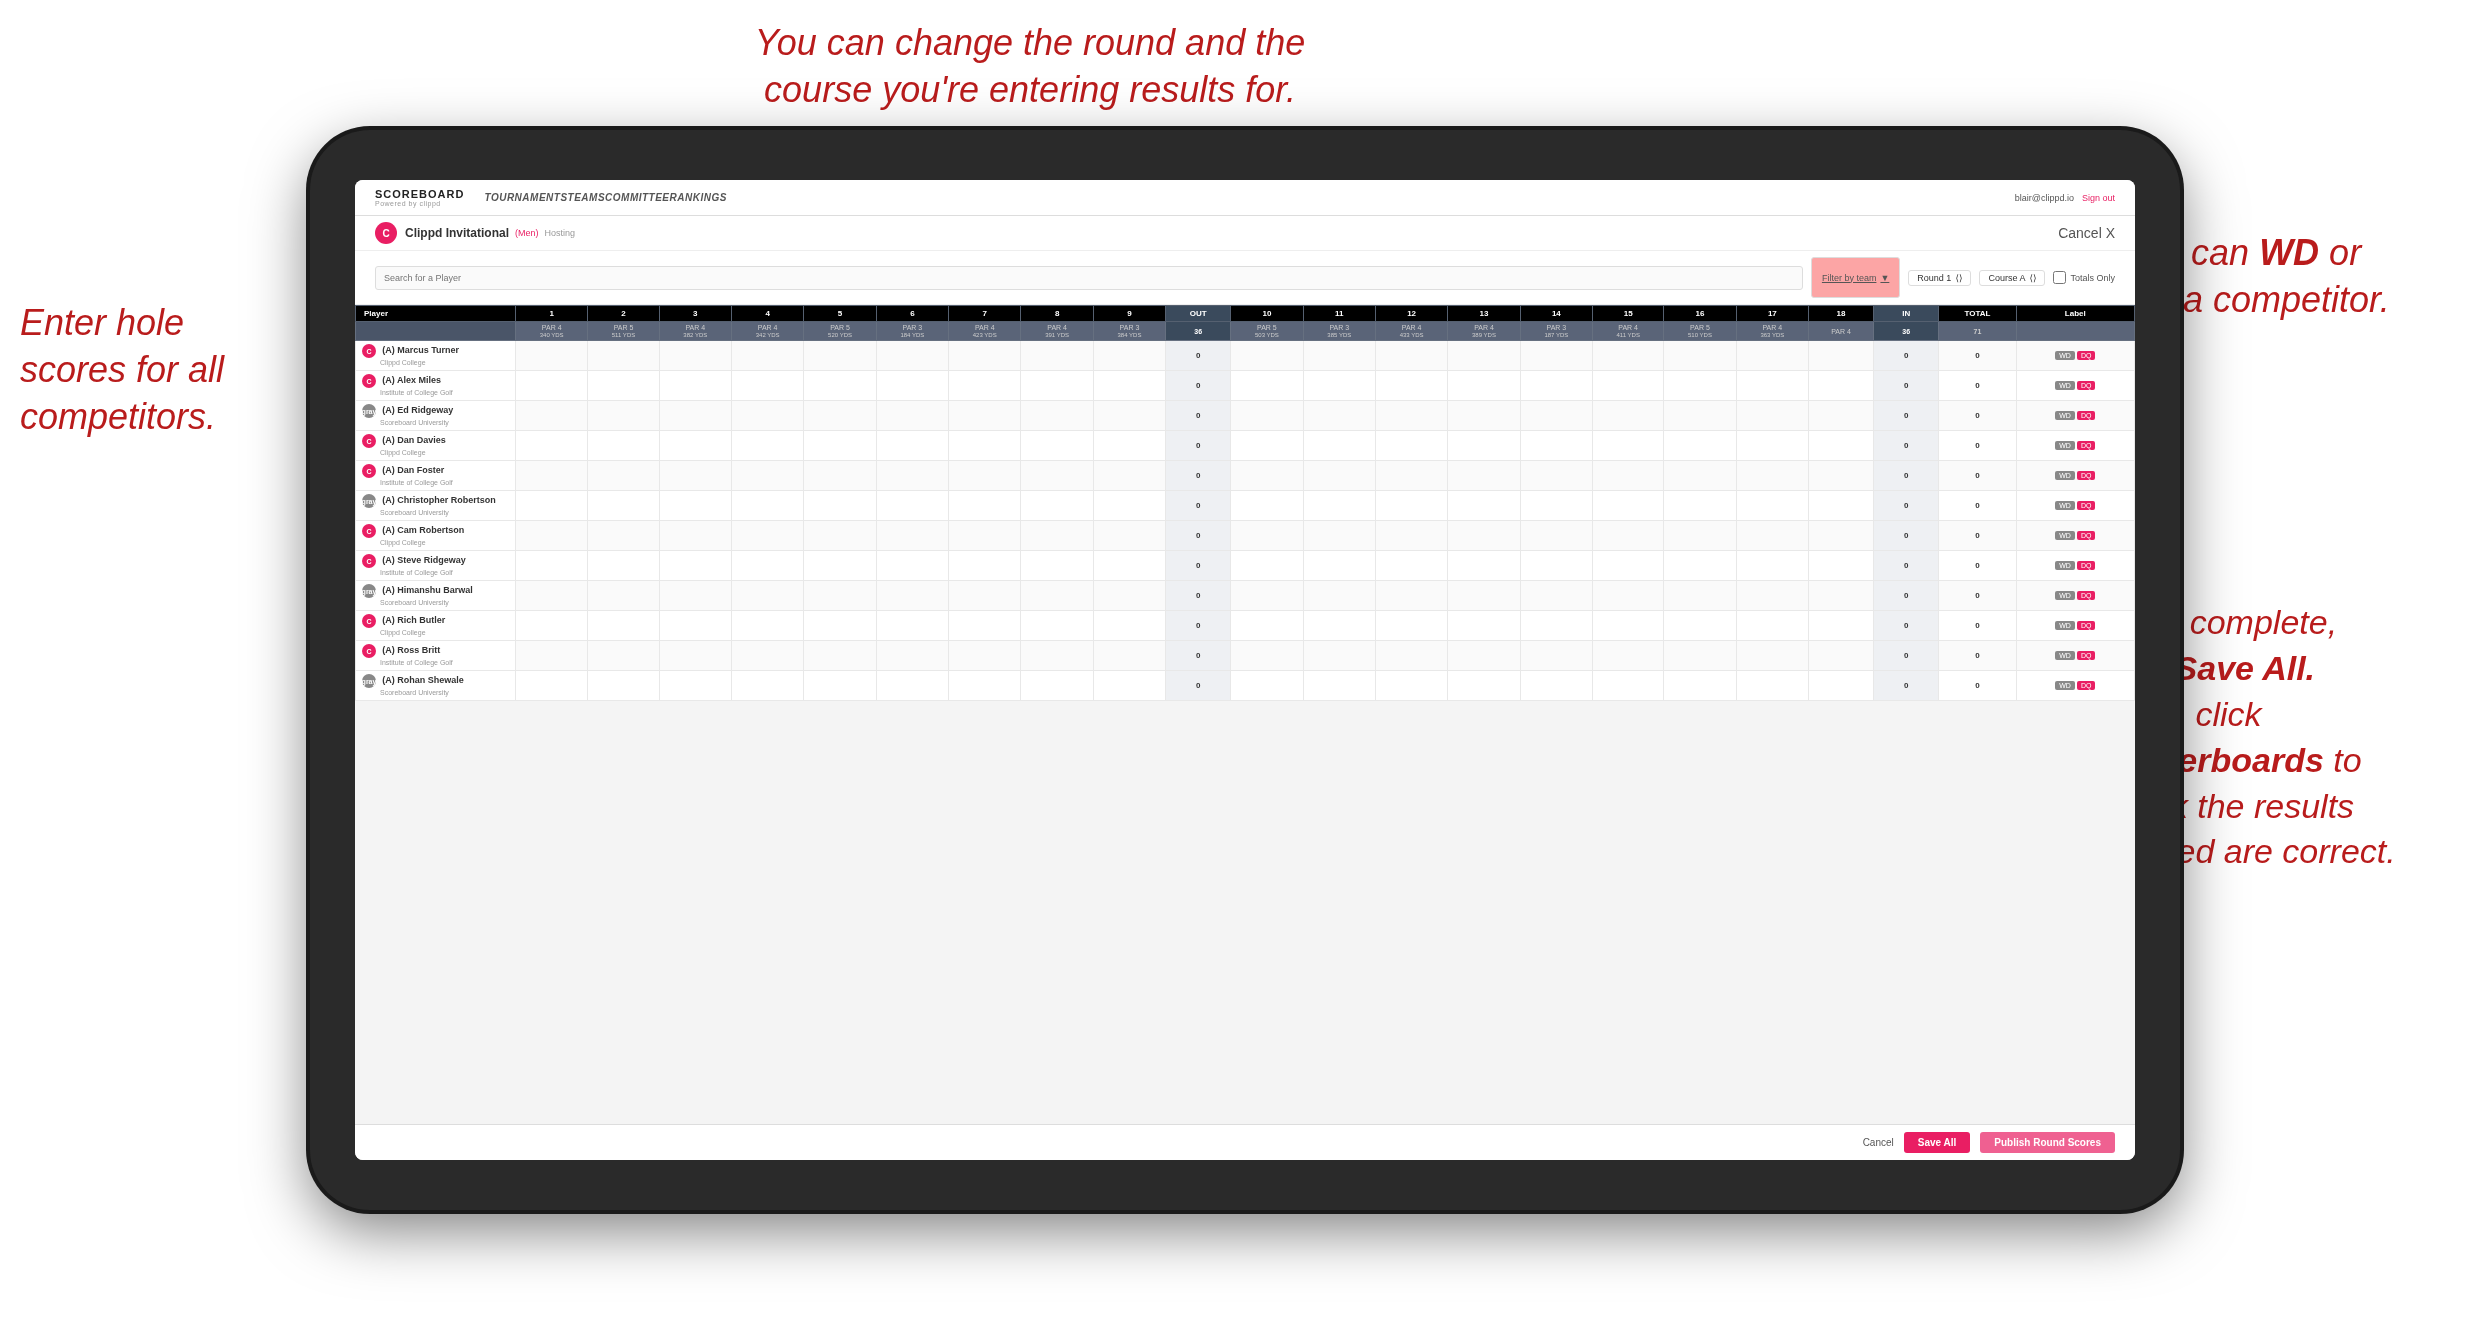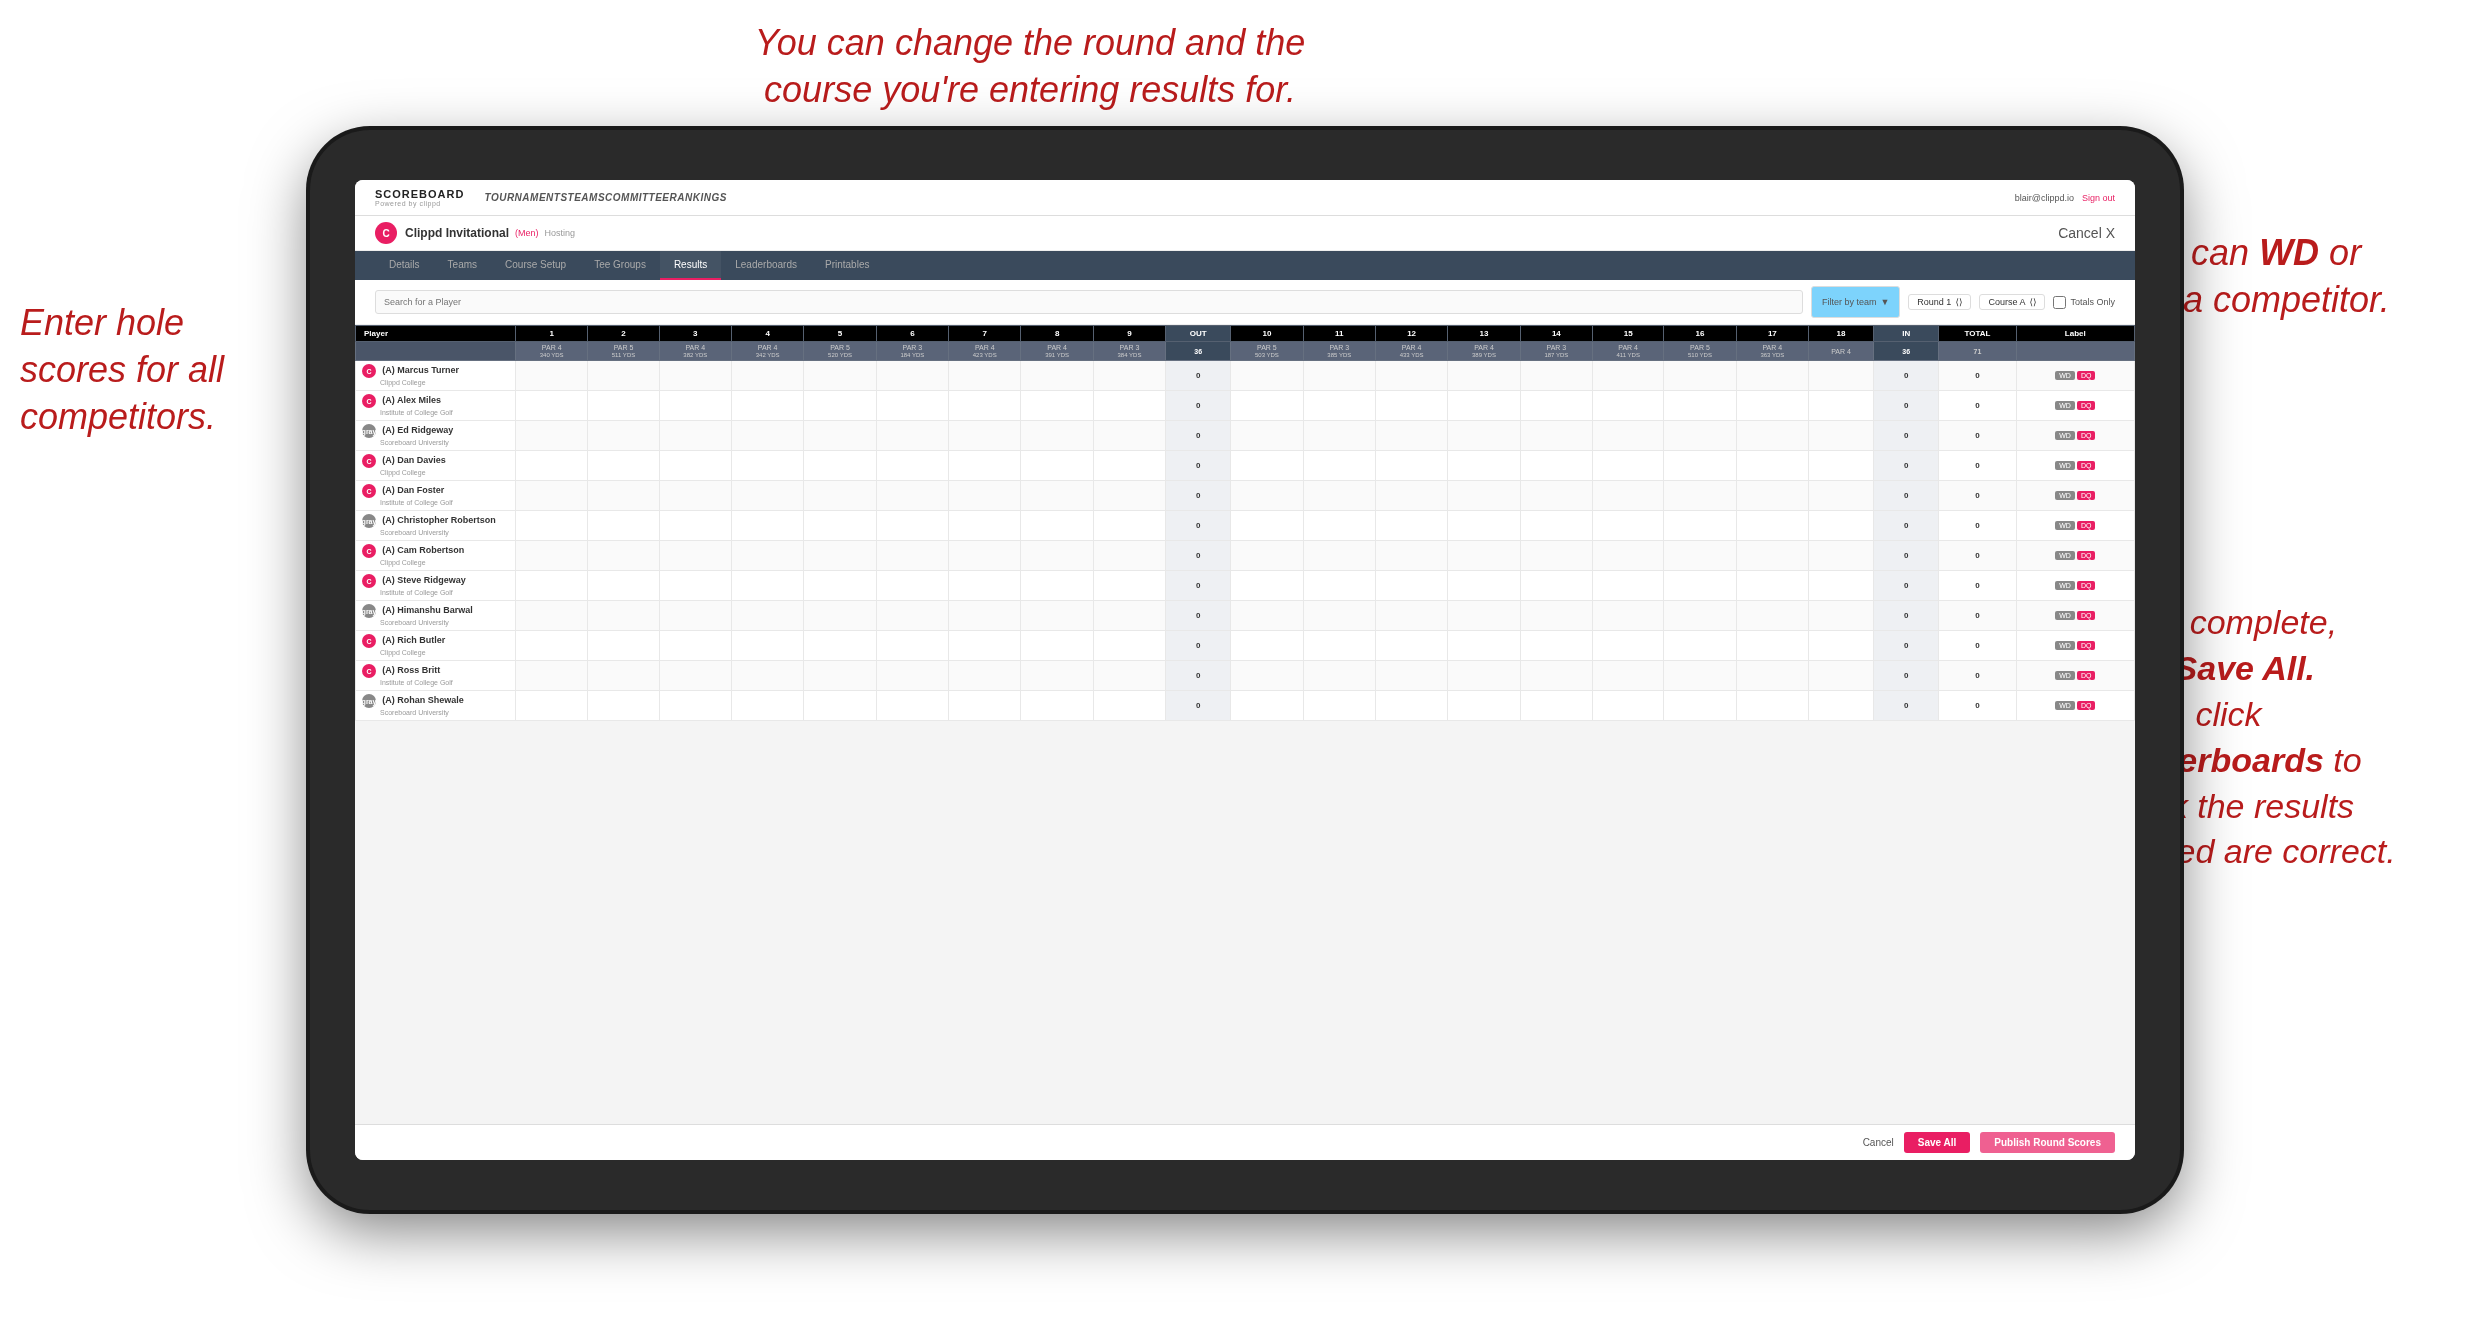--- a/index.html
+++ b/index.html
@@ -182,31 +182,32 @@
       height: 24px;
       border: 1px solid #ddd;
       border-radius: 3px;
       padding: 0 8px;
       font-size: 9px;
       color: #999;
       background: #fafafa;
     }
 
     .filter-btn {
-      height: 32px;
+      height: 41px;
       padding: 0 10px;
       border: 1px solid #ddd;
       border-radius: 3px;
       font-size: 9px;
       color: #555;
-      background: #7dd3fc;
+      background: #fca5a5;
       cursor: pointer;
       display: flex;
       align-items: center;
       gap: 4px;
+      text-decoration: underline;
     }
 
     .round-select, .course-select {
       height: 16px;
       padding: 0 8px;
       border: 1px solid #ddd;
       border-radius: 3px;
       font-size: 9px;
       color: #333;
       background: #fff;
@@ -496,29 +497,20 @@
     </div>
 
     <div class="tournament-header">
       <div class="tournament-logo">C</div>
       <span class="tournament-title">Clippd Invitational</span>
       <span class="tournament-subtitle">(Men)</span>
       <span class="tournament-hosting">Hosting</span>
       <span class="cancel-btn">Cancel X</span>
     </div>
 
-    <div class="sub-nav">
-      <div class="sub-nav-tab">Details</div>
-      <div class="sub-nav-tab">Teams</div>
-      <div class="sub-nav-tab">Course Setup</div>
-      <div class="sub-nav-tab">Tee Groups</div>
-      <div class="sub-nav-tab active">Results</div>
-      <div class="sub-nav-tab">Leaderboards</div>
-      <div class="sub-nav-tab">Printables</div>
-    </div>
 
     <div class="filter-bar">
       <input class="search-input" type="text" placeholder="Search for a Player" style="">
       <div class="filter-btn">
         <span>Filter by team</span>
         <span>▼</span>
       </div>
       <div class="round-select">
         <span>Round 1</span>
         <span>⟨⟩</span>

